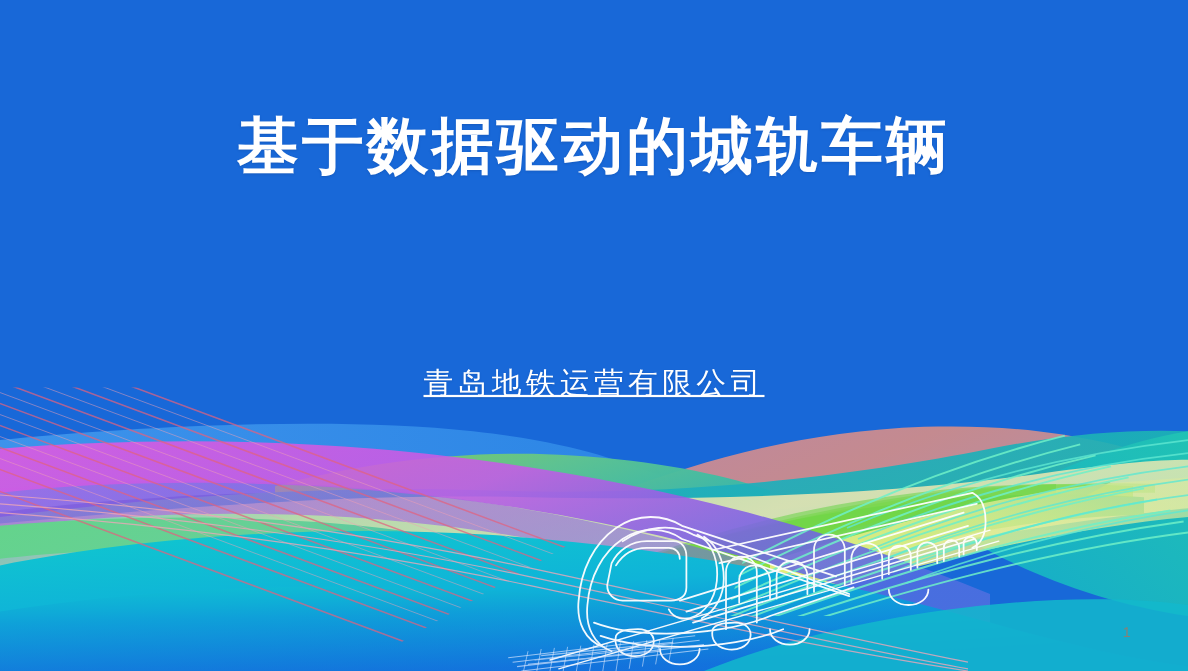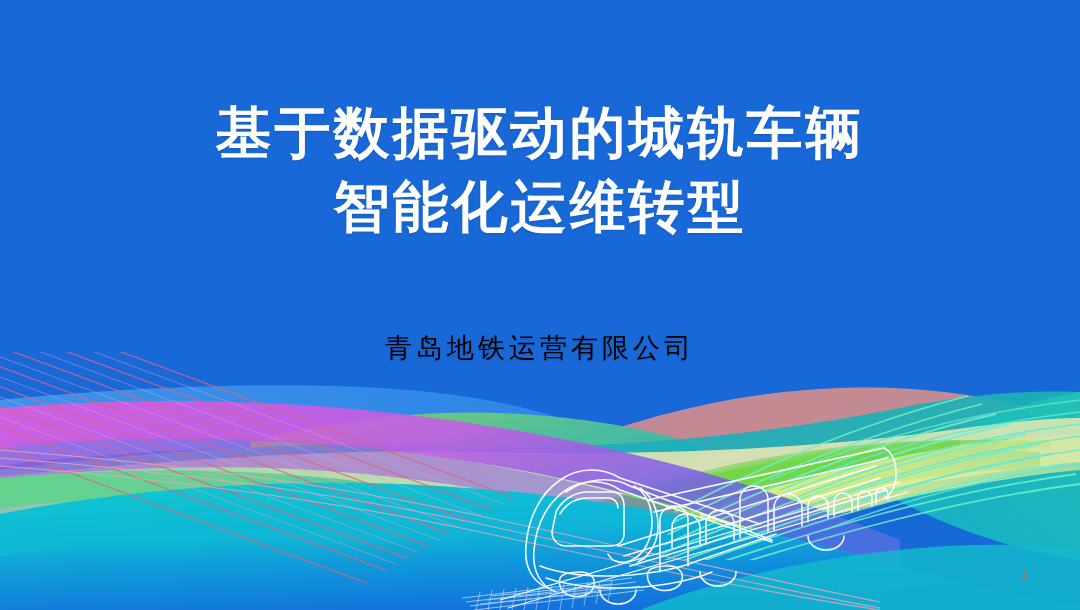--- a/index.html
+++ b/index.html
@@ -51,27 +51,28 @@
     text-shadow: 0 1px 2px rgba(10,50,120,0.25);
   }
   .subtitle-block {
     position: absolute;
     top: 322px;
     left: 0;
     width: 1080px;
     text-align: center;
   }
   .subtitle-line {
-    color: #000000;
+    color: #ffffff;
     font-size: 27px;
     font-weight: 400;
     line-height: 52px;
     letter-spacing: 4px;
     white-space: nowrap;
     text-shadow: 0 1px 2px rgba(10,50,120,0.22);
+    text-decoration: underline;
   }
   .page-number {
     position: absolute;
     right: 52px;
     bottom: 28px;
     font-size: 13px;
     color: #8d7f72;
     letter-spacing: 0;
     opacity: 0.95;
   }
@@ -374,21 +375,20 @@
         <path d="M600,581 L596,604"></path>
           <path d="M612,580 L608,602"></path>
       </g>
     </g>
   </svg>
 
   <div id="text-layer">
 
     <div class="title-block">
       <div class="title-line">基于数据驱动的城轨车辆</div>
-      <div class="title-line">智能化运维转型</div>
     </div>
 
     <div class="subtitle-block">
       <div class="subtitle-line">青岛地铁运营有限公司</div>
     </div>
 
     <div class="page-number">1</div>
   </div>
 
 </div>

